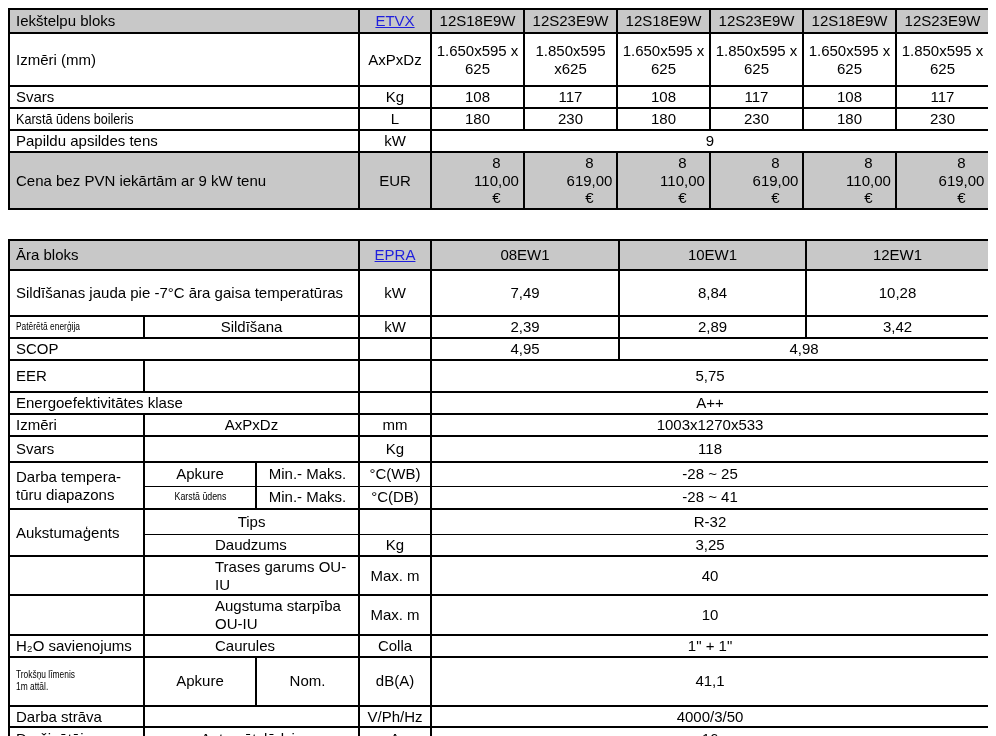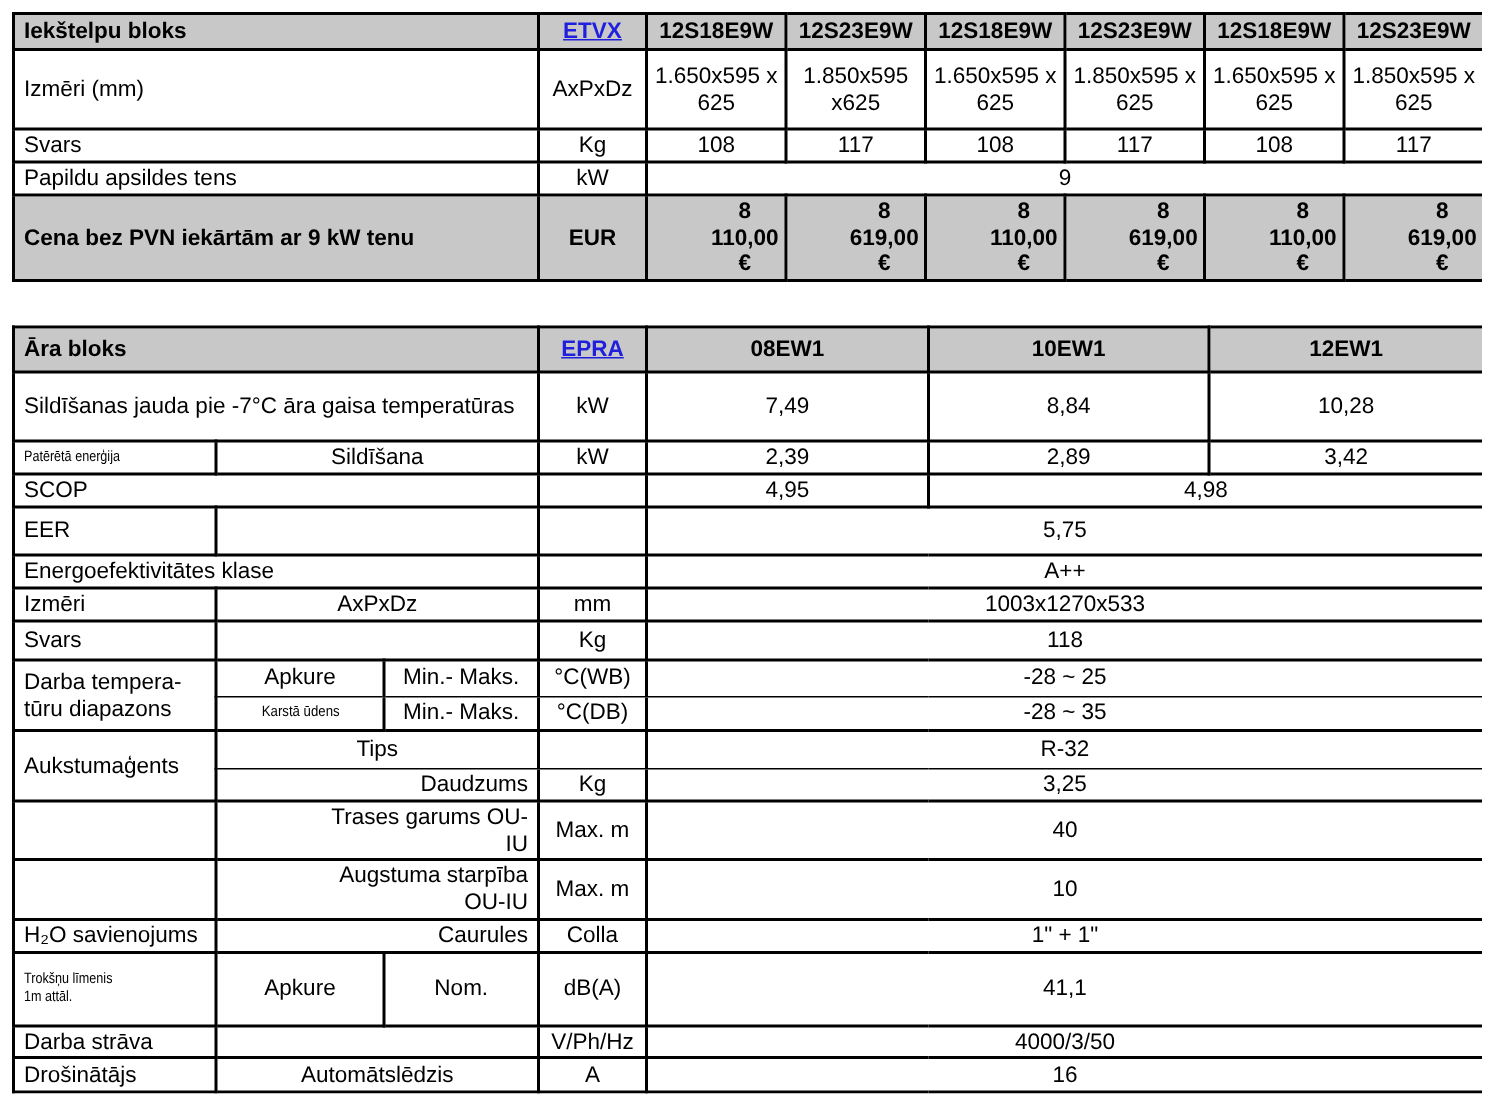--- a/index.html
+++ b/index.html
@@ -1,28 +1,28 @@
 <!DOCTYPE html>
 <html><head>
 <meta charset="utf-8">
 <style>
   html,body{background:#fff;}
   body{margin:8px; width:980px; font-family:"Liberation Sans", sans-serif; color:#000;}
   table{border-collapse:collapse; table-layout:fixed; width:980px; font-size:15px;}
   td{border:2px solid #000; padding:1px 6px; vertical-align:middle; overflow:hidden; line-height:1.18;}
   .outdoor{margin-top:29px;}
   .c{text-align:center; padding:1px 2px;}
-  .b{font-weight:bold;}
+  .b{font-weight:normal;}
   .gray{background:#c8c8c8;}
   .pre{white-space:pre-line;}
-  .link{color:#1f1fdd; font-weight:bold; text-decoration:underline; cursor:pointer;}
+  .link{color:#1f1fdd; font-weight:normal; text-decoration:underline; cursor:pointer;}
   .cond{display:inline-block; transform:scaleX(0.84); transform-origin:0 50%; white-space:pre-line;}
   .condc{display:inline-block; transform:scaleX(0.88); transform-origin:50% 50%; white-space:pre-line;}
   .sm{font-size:10px;}
-  .indent{text-align:right; padding-left:70px;}
+  .indent{text-align:left; padding-left:70px;}
   .bb1{border-bottom-width:1px;}
   .bt1{border-top-width:1px;}
   .pricecell{font-size:15px;padding-left:40px;}
 </style>
 </head>
 <body>
 
 <table class="indoor">
   <colgroup>
     <col style="width:350px">
@@ -63,20 +63,30 @@
   </tr>
   <tr style="height:22px">
     <td>Svars</td>
     <td class="c">Kg</td>
     <td class="c">108</td>
     <td class="c">117</td>
     <td class="c">108</td>
     <td class="c">117</td>
     <td class="c">108</td>
     <td class="c">117</td>
+  </tr>
+  <tr style="height:22px">
+    <td><span class="cond">Karstā ūdens boileris</span></td>
+    <td class="c">L</td>
+    <td class="c">180</td>
+    <td class="c">230</td>
+    <td class="c">180</td>
+    <td class="c">230</td>
+    <td class="c">180</td>
+    <td class="c">230</td>
   </tr>
   <tr style="height:22px">
     <td>Papildu apsildes tens</td>
     <td class="c">kW</td>
     <td class="c" colspan="6">9</td>
   </tr>
   <tr style="height:40px">
     <td class="gray b">Cena bez PVN iekārtām ar 9 kW tenu</td>
     <td class="gray c b">EUR</td>
     <td class="gray c b pricecell">8 110,00 €</td>
@@ -156,21 +166,21 @@
 tūru diapazons</td>
     <td class="c bb1">Apkure</td>
     <td class="c bb1">Min.- Maks.</td>
     <td class="c bb1">°C(WB)</td>
     <td class="c bb1" colspan="3">-28 ~ 25</td>
   </tr>
   <tr style="height:23px">
     <td class="c bt1 sm"><span class="condc">Karstā ūdens</span></td>
     <td class="c bt1">Min.- Maks.</td>
     <td class="c bt1">°C(DB)</td>
-    <td class="c bt1" colspan="3">-28 ~ 35</td>
+    <td class="c bt1" colspan="3">-28 ~ 41</td>
   </tr>
   <tr style="height:25px">
     <td rowspan="2">Aukstumaģents</td>
     <td class="c bb1" colspan="2">Tips</td>
     <td class="c bb1"></td>
     <td class="c bb1" colspan="3">R-32</td>
   </tr>
   <tr style="height:22px">
     <td class="indent bt1" colspan="2">Daudzums</td>
     <td class="c bt1">Kg</td>

